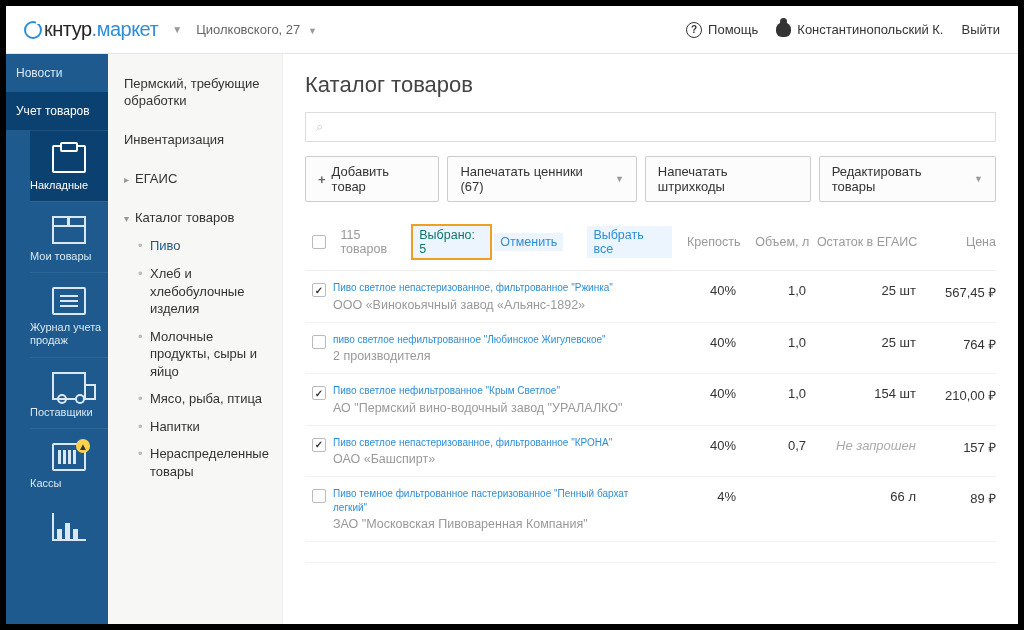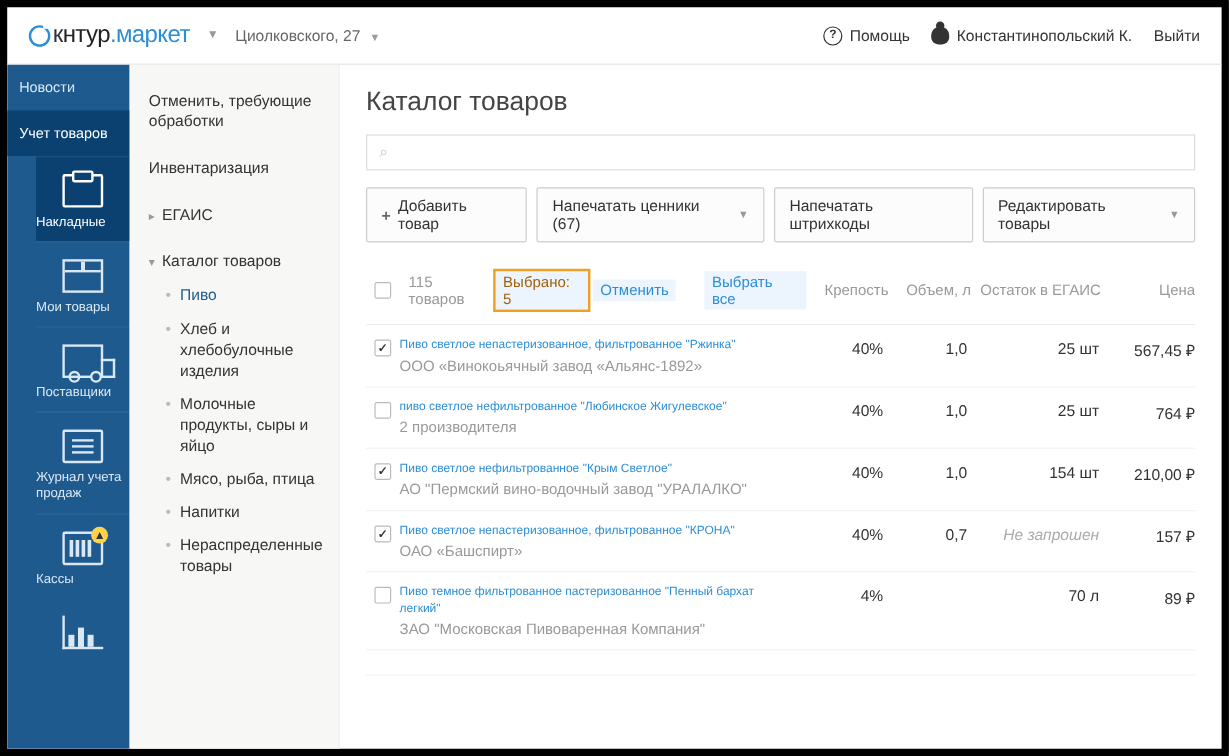--- a/index.html
+++ b/index.html
@@ -60,21 +60,21 @@
 .bal .refresh .r { display: inline-block; margin-right: 4px; }
 .search { border: 1px solid #ddd; padding: 6px 10px; color: #bbb; margin-bottom: 14px; font-size: 13px; }
 .toolbar { display: flex; gap: 8px; margin-bottom: 14px; }
 .btn { border: 1px solid #ccc; background: #fcfcfc; padding: 7px 12px; font-size: 13px; color: #333; display: flex; align-items: center; border-radius: 2px; }
 .btn .plus { margin-right: 6px; color: #666; font-weight: bold; }
 .btn .dd { margin-left: 6px; color: #999; font-size: 9px; }
 .table-head { display: flex; align-items: center; border-bottom: 1px solid #eee; padding: 8px 0 10px; font-size: 12.5px; color: #999; }
 .chk { width: 14px; height: 14px; border: 1px solid #bbb; border-radius: 2px; display: inline-flex; align-items: center; justify-content: center; font-size: 10px; color: #333; background: #fff; flex-shrink: 0; }
 .chk.on::before { content: "✓"; font-weight: bold; }
 .col-check { width: 28px; display: flex; justify-content: center; }
-.sel-box { border: 2px solid #f0a020; padding: 2px 6px; margin: 0 2px; color: #a16207; background: #ecf5fd; }
+.sel-box { border: 2px solid #f0a020; padding: 2px 6px; margin: 0 2px; color: #0f766e; background: #ecf5fd; }
 .link-blue { color: #2d8ed6; margin-left: 24px; }
 .col-strength { width: 70px; text-align: right; }
 .col-vol { width: 70px; text-align: right; }
 .col-stock { width: 110px; text-align: right; }
 .col-price { width: 80px; text-align: right; }
 .row { display: flex; padding: 10px 0; border-bottom: 1px solid #f2f2f2; }
 .row .col-check { padding-top: 2px; }
 .row .name-col { flex: 1; padding-right: 10px; }
 .row .prod-name { color: #2d8ed6; font-size: 10px; line-height: 1.35; }
 .row .prod-maker { color: #999; font-size: 12.5px; margin-top: 3px; }
@@ -117,40 +117,40 @@
       <div class="txt-item active">Учет товаров</div>
       <div class="icon-item active">
         <div class="ico ico-invoice"></div>
         <div>Накладные</div>
       </div>
       <div class="icon-item">
         <div class="ico ico-box"></div>
         <div>Мои товары</div>
       </div>
       <div class="icon-item">
+        <div class="ico ico-journal"></div>
+        <div style="line-height:1.2">Журнал учета продаж</div>
+      </div>
+      <div class="icon-item">
         <div class="ico ico-truck"></div>
         <div>Поставщики</div>
       </div>
       <div class="icon-item">
-        <div class="ico ico-journal"></div>
-        <div style="line-height:1.2">Журнал учета продаж</div>
-      </div>
-      <div class="icon-item">
         <div class="ico ico-kassa">
             <span class="badge">▲</span>
           </div>
         <div>Кассы</div>
       </div>
       <div class="icon-item" style="border-top:none;padding-bottom:0">
         <div class="ico ico-chart"></div>
       </div>
     </div>
 
     <div class="subnav">
-      <div class="grp">Отменить, требующие обработки</div>
+      <div class="grp">Пермский, требующие обработки</div>
       <div class="grp" style="margin-top:10px">Инвентаризация</div>
       <div class="grp tog" style="margin-top:10px"><span>ЕГАИС</span></div>
       <div class="grp tog open" style="margin-top:10px"><span>Каталог товаров</span></div>
       <div id="subnav-children">
           <div class="sub active">Пиво</div>
           <div class="sub">Хлеб и хлебобулочные изделия</div>
           <div class="sub">Молочные продукты, сыры и яйцо</div>
           <div class="sub">Мясо, рыба, птица</div>
           <div class="sub">Напитки</div>
           <div class="sub">Нераспределенные товары</div>
@@ -251,20 +251,20 @@
           <div class="row">
             <div class="col-check">
               <span class="chk"></span>
             </div>
             <div class="name-col">
               <div class="prod-name">Пиво темное фильтрованное пастеризованное "Пенный бархат легкий"</div>
               <div class="prod-maker">ЗАО "Московская Пивоваренная Компания"</div>
             </div>
             <div class="col-strength v">4%</div>
             <div class="col-vol v"></div>
-            <div class="col-stock v">70 л</div>
+            <div class="col-stock v">66 л</div>
             <div class="col-price v">89 ₽</div>
           </div>
           <div class="row"></div>
         </div>
     </div>
   </div>
 </div>
 
 </body></html>

